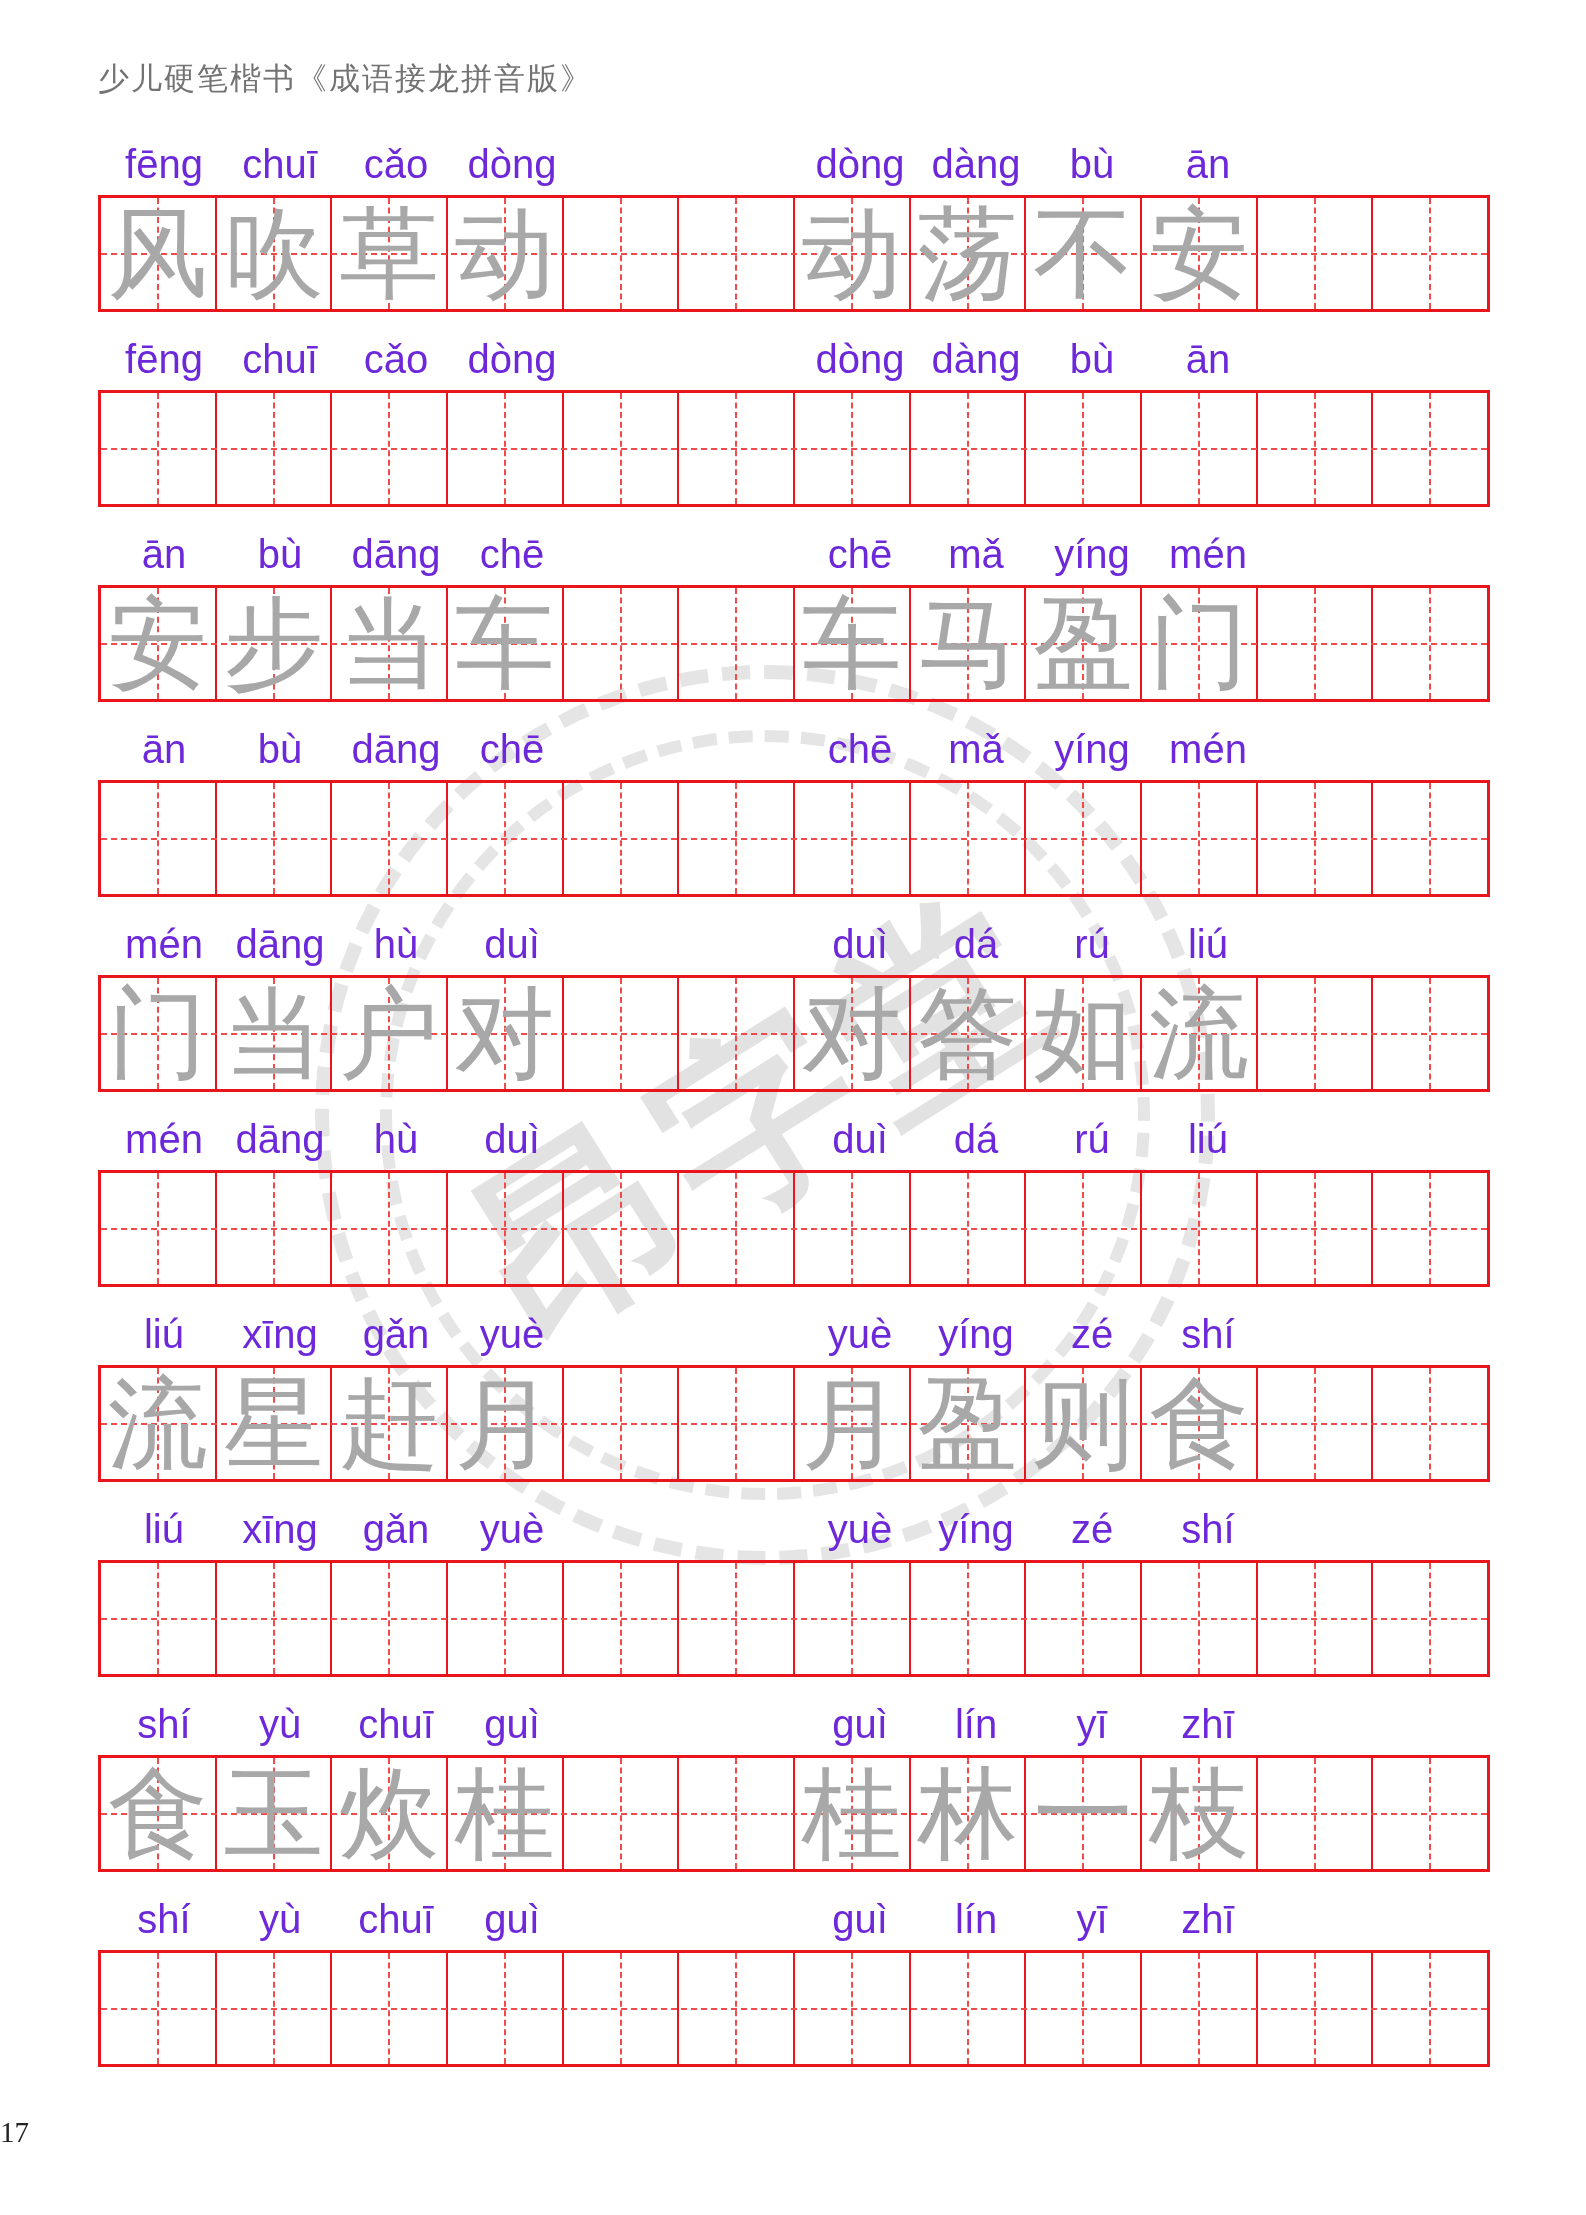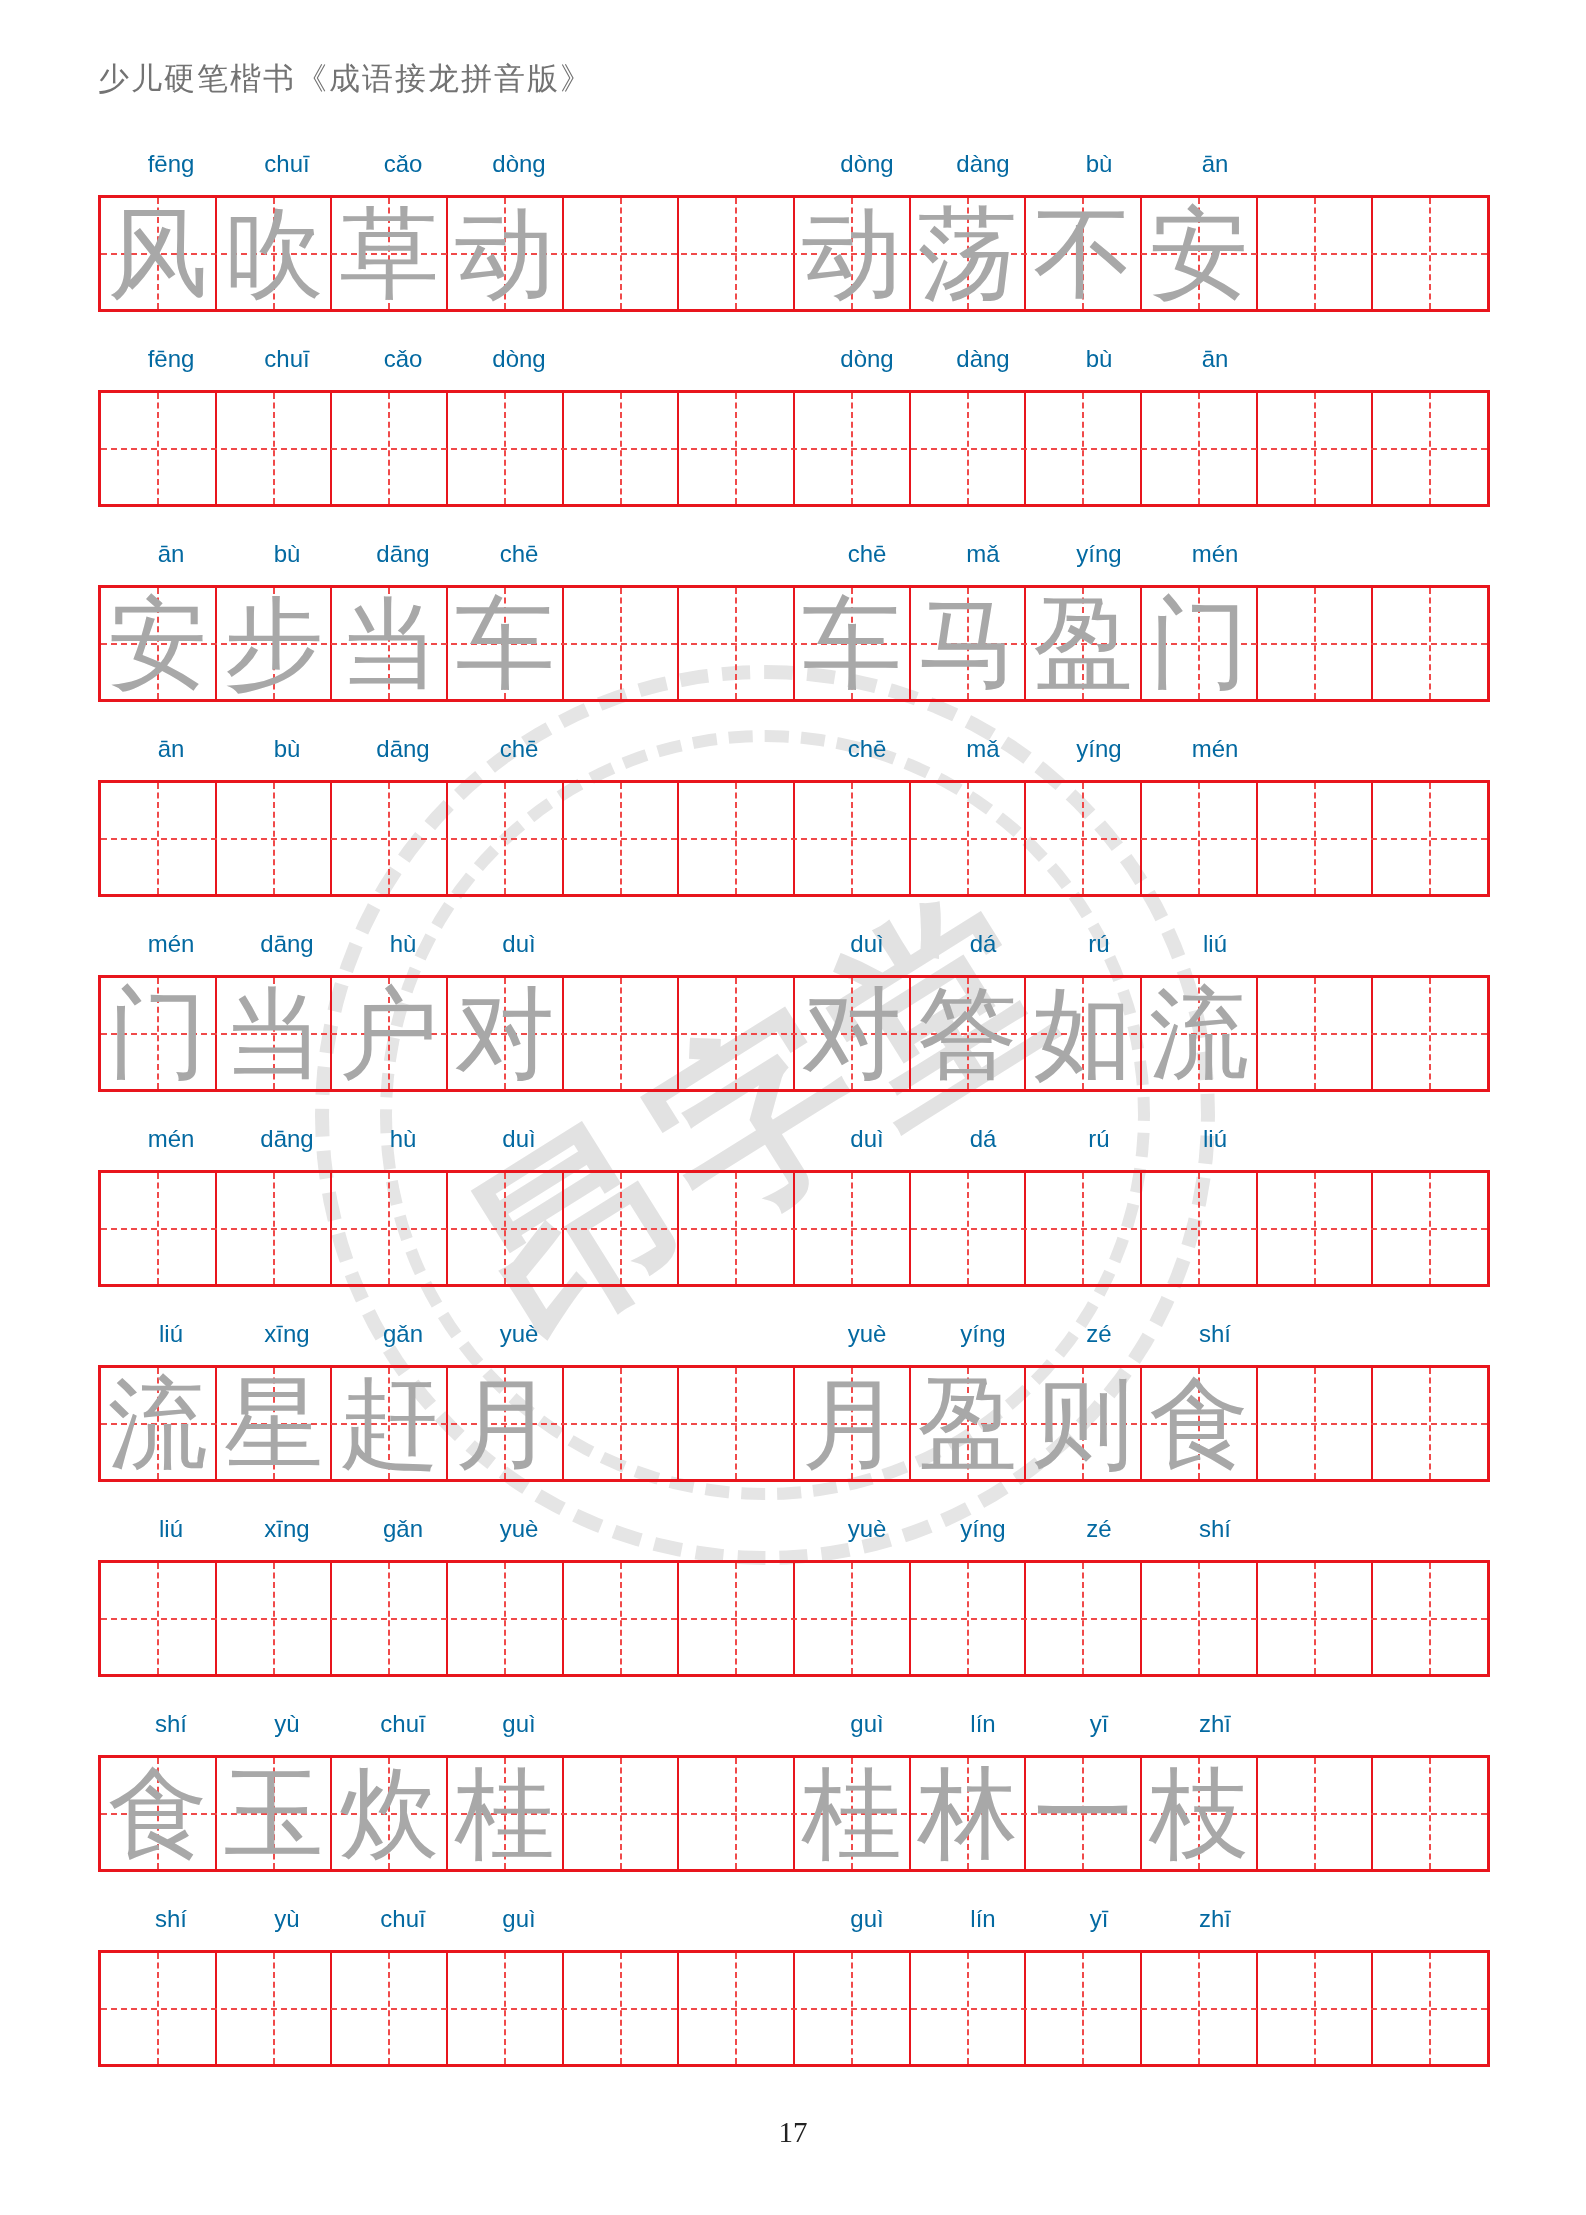--- a/index.html
+++ b/index.html
@@ -20,37 +20,37 @@
   .wm-circle{position:absolute;border-radius:50%;z-index:0}
   .wm-outer{left:315px;top:665px;width:900px;height:900px;border:14px dashed var(--wm)}
   .wm-inner{left:380px;top:730px;width:770px;height:770px;border:12px dashed var(--wm)}
   .wm-text{position:absolute;left:765px;top:1115px;z-index:0;white-space:nowrap;
            transform:translate(-50%,-50%) rotate(-32deg);
            font-size:195px;font-weight:700;letter-spacing:14px;color:#e2e2e2;
            font-family:"DejaVu Sans","Liberation Sans",sans-serif}
 
   .section{position:absolute;left:98px;width:1392px;height:365px;z-index:1}
 
-  .pinyin-row{position:absolute;left:15px;width:100%;height:34px;line-height:34px;
-              display:flex;font-size:24px;color:#0369a1}
+  .pinyin-row{position:absolute;left:8px;width:100%;height:34px;line-height:34px;
+              display:flex;font-size:40px;color:#6d28d9}
   .pinyin-row .syll{flex:1 1 0;text-align:center}
 
   .grid-row{position:absolute;left:0;width:100%;height:117px;display:flex;
             border:3px solid var(--red)}
   .grid-row::after{content:"";position:absolute;left:0;right:0;top:calc(50% - 1px);
                    border-top:2px dashed var(--red-dash)}
   .cell{position:relative;flex:1 1 0;border-right:2px solid var(--red)}
   .cell:last-child{border-right:none}
   .cell::before{content:"";position:absolute;top:0;bottom:0;left:calc(50% - 1px);
                 border-left:2px dashed var(--red-dash)}
   .trace{position:absolute;inset:0;z-index:2;display:flex;align-items:center;justify-content:center;
          font-family:"DejaVu Serif","Liberation Serif",serif;
          font-size:100px;line-height:100px;color:var(--trace)}
 
-  .page-number{position:absolute;left:0;top:2116px;width:100%;text-align:center;
+  .page-number{position:absolute;left:0;top:2116px;width:100%;
                font-size:29px;color:#222;
                font-family:"Liberation Serif","DejaVu Serif",serif;z-index:2}
 </style>
 </head>
 <body>
 
 <div class="wm-circle wm-outer"></div>
 <div class="wm-circle wm-inner"></div>
 <div class="wm-text">昂字堂</div>
 

